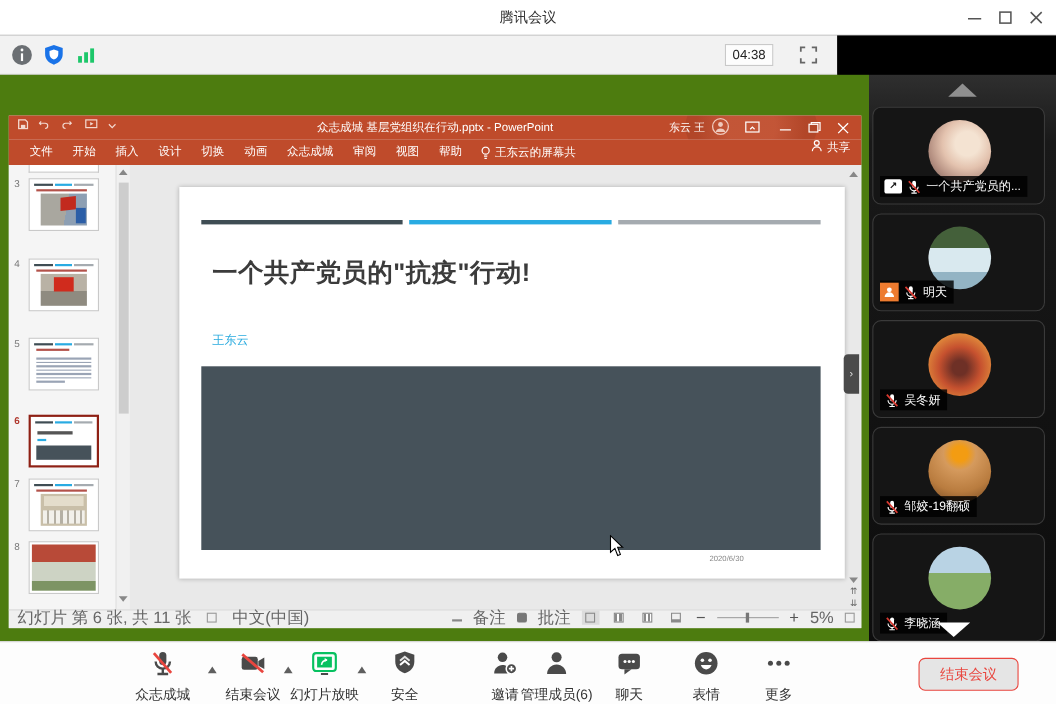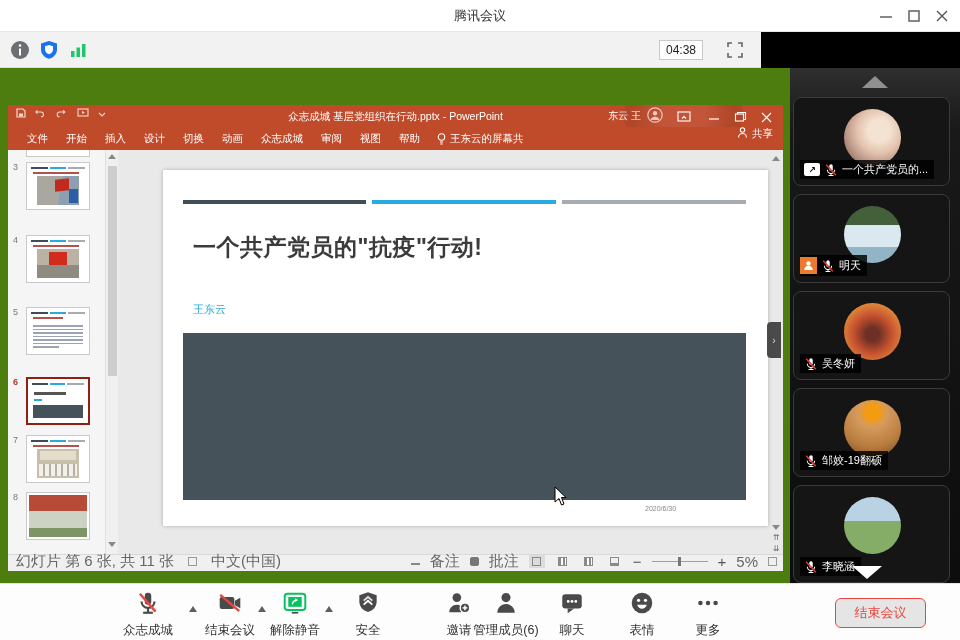--- a/index.html
+++ b/index.html
@@ -488,21 +488,21 @@
         </div>
         <span class="tarrow" style="left: 262px;"></span>
         <div class="tbtn" style="left: 295px;">
           <span><svg width="26" height="26" viewBox="0 0 24 24">
               <rect x="2.5" y="3.5" width="19" height="15" rx="2.5" fill="none" stroke="#07c160" stroke-width="1.8"></rect>
               <rect x="5.8" y="6.5" width="12.4" height="9" fill="#07c160"></rect>
               <path d="M9.5 13.3c.3-2.4 2-3.8 4.6-4" stroke="#fff" stroke-width="1.3" fill="none"></path>
               <path d="M12.2 7.6l2.4 1.7-2.5 1.7" fill="#fff"></path>
               <line x1="9" y1="21" x2="15" y2="21" stroke="#4a4a4a" stroke-width="1.6"></line>
             </svg></span>
-          <span class="lbl">解除静音</span>
+          <span class="lbl">幻灯片放映</span>
         </div>
         <span class="tarrow" style="left: 329px;"></span>
         <div class="tbtn" style="left: 368px;">
           <span><svg width="26" height="26" viewBox="0 0 24 24">
               <path d="M12 2l8 2.8v5.6c0 5.2-3.4 8.4-8 10-4.6-1.6-8-4.8-8-10V4.8z" fill="#4a4a4a"></path>
               <path d="M8 13.5l4-3.5 4 3.5" stroke="#fff" stroke-width="1.7" fill="none"></path>
               <path d="M8 9.8l4-3.3 4 3.3" stroke="#fff" stroke-width="1.7" fill="none" opacity=".85"></path>
             </svg></span>
           <span class="lbl">安全</span>
         </div>

